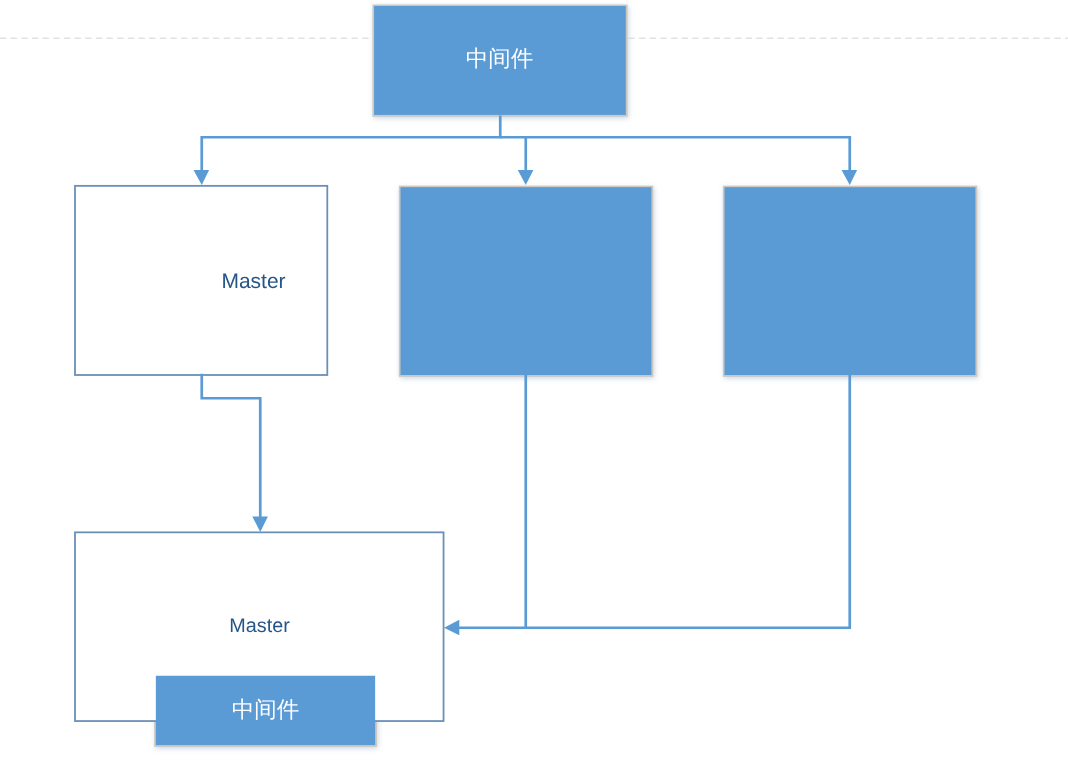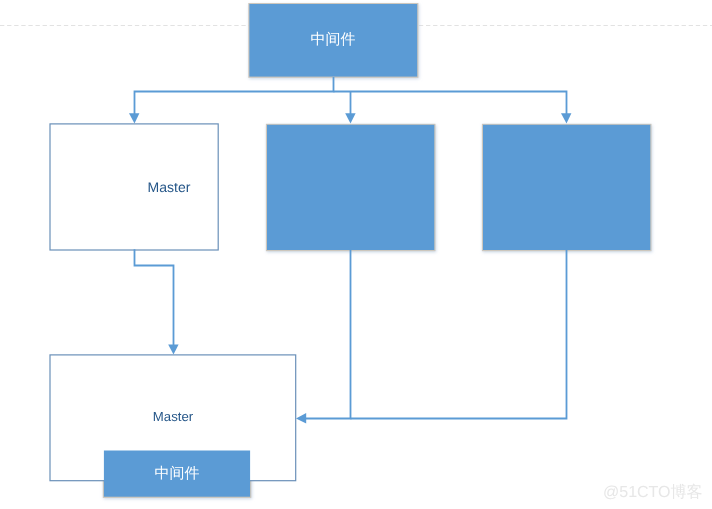--- a/index.html
+++ b/index.html
@@ -75,14 +75,13 @@
         <span>Master</span>
       </div>
       <div class="lbl lbl-blue lbl-slave" style="left: 49px; top: 353px; width: 248px; height: 126px;">
         <span>Master</span>
       </div>
       <div class="lbl lbl-white" style="left: 103px; top: 451px; width: 148px; height: 46px;">
         <span>中间件</span>
       </div>
     </div>
 
-  <div class="wm" style="left: 603px; top: 482px;">@51CTO博客</div>
 </div>
 
 </body></html>

